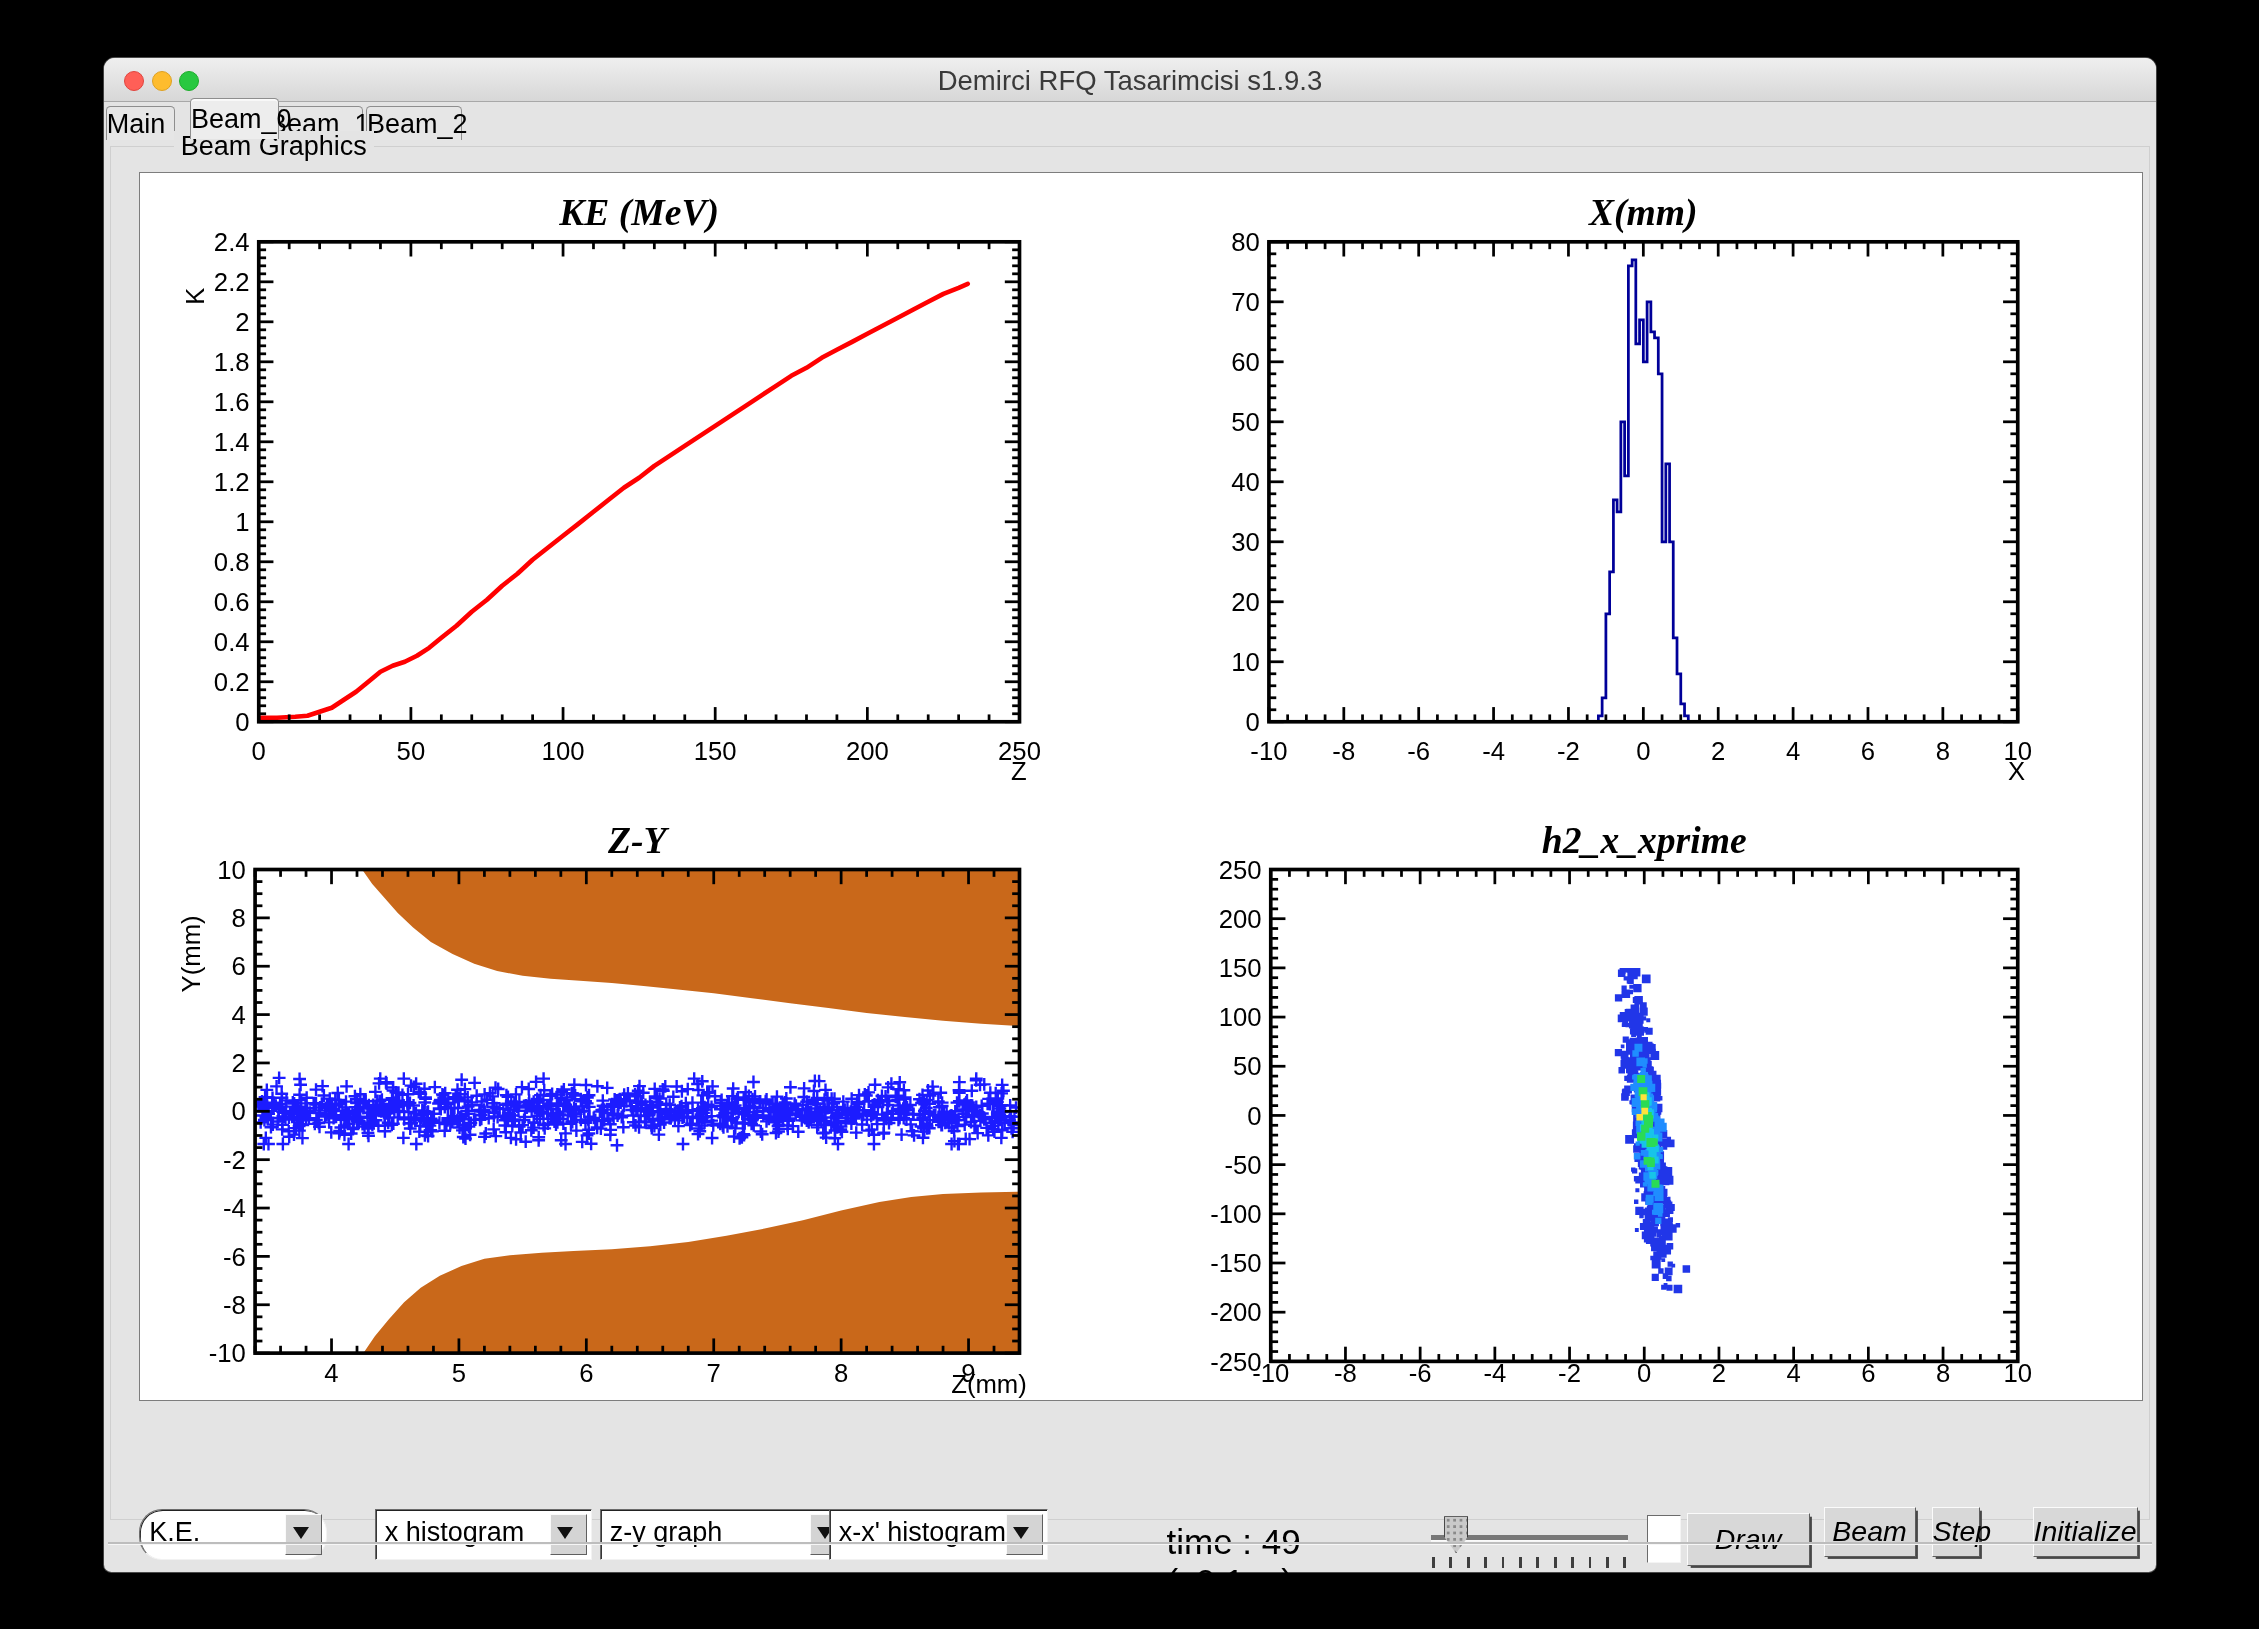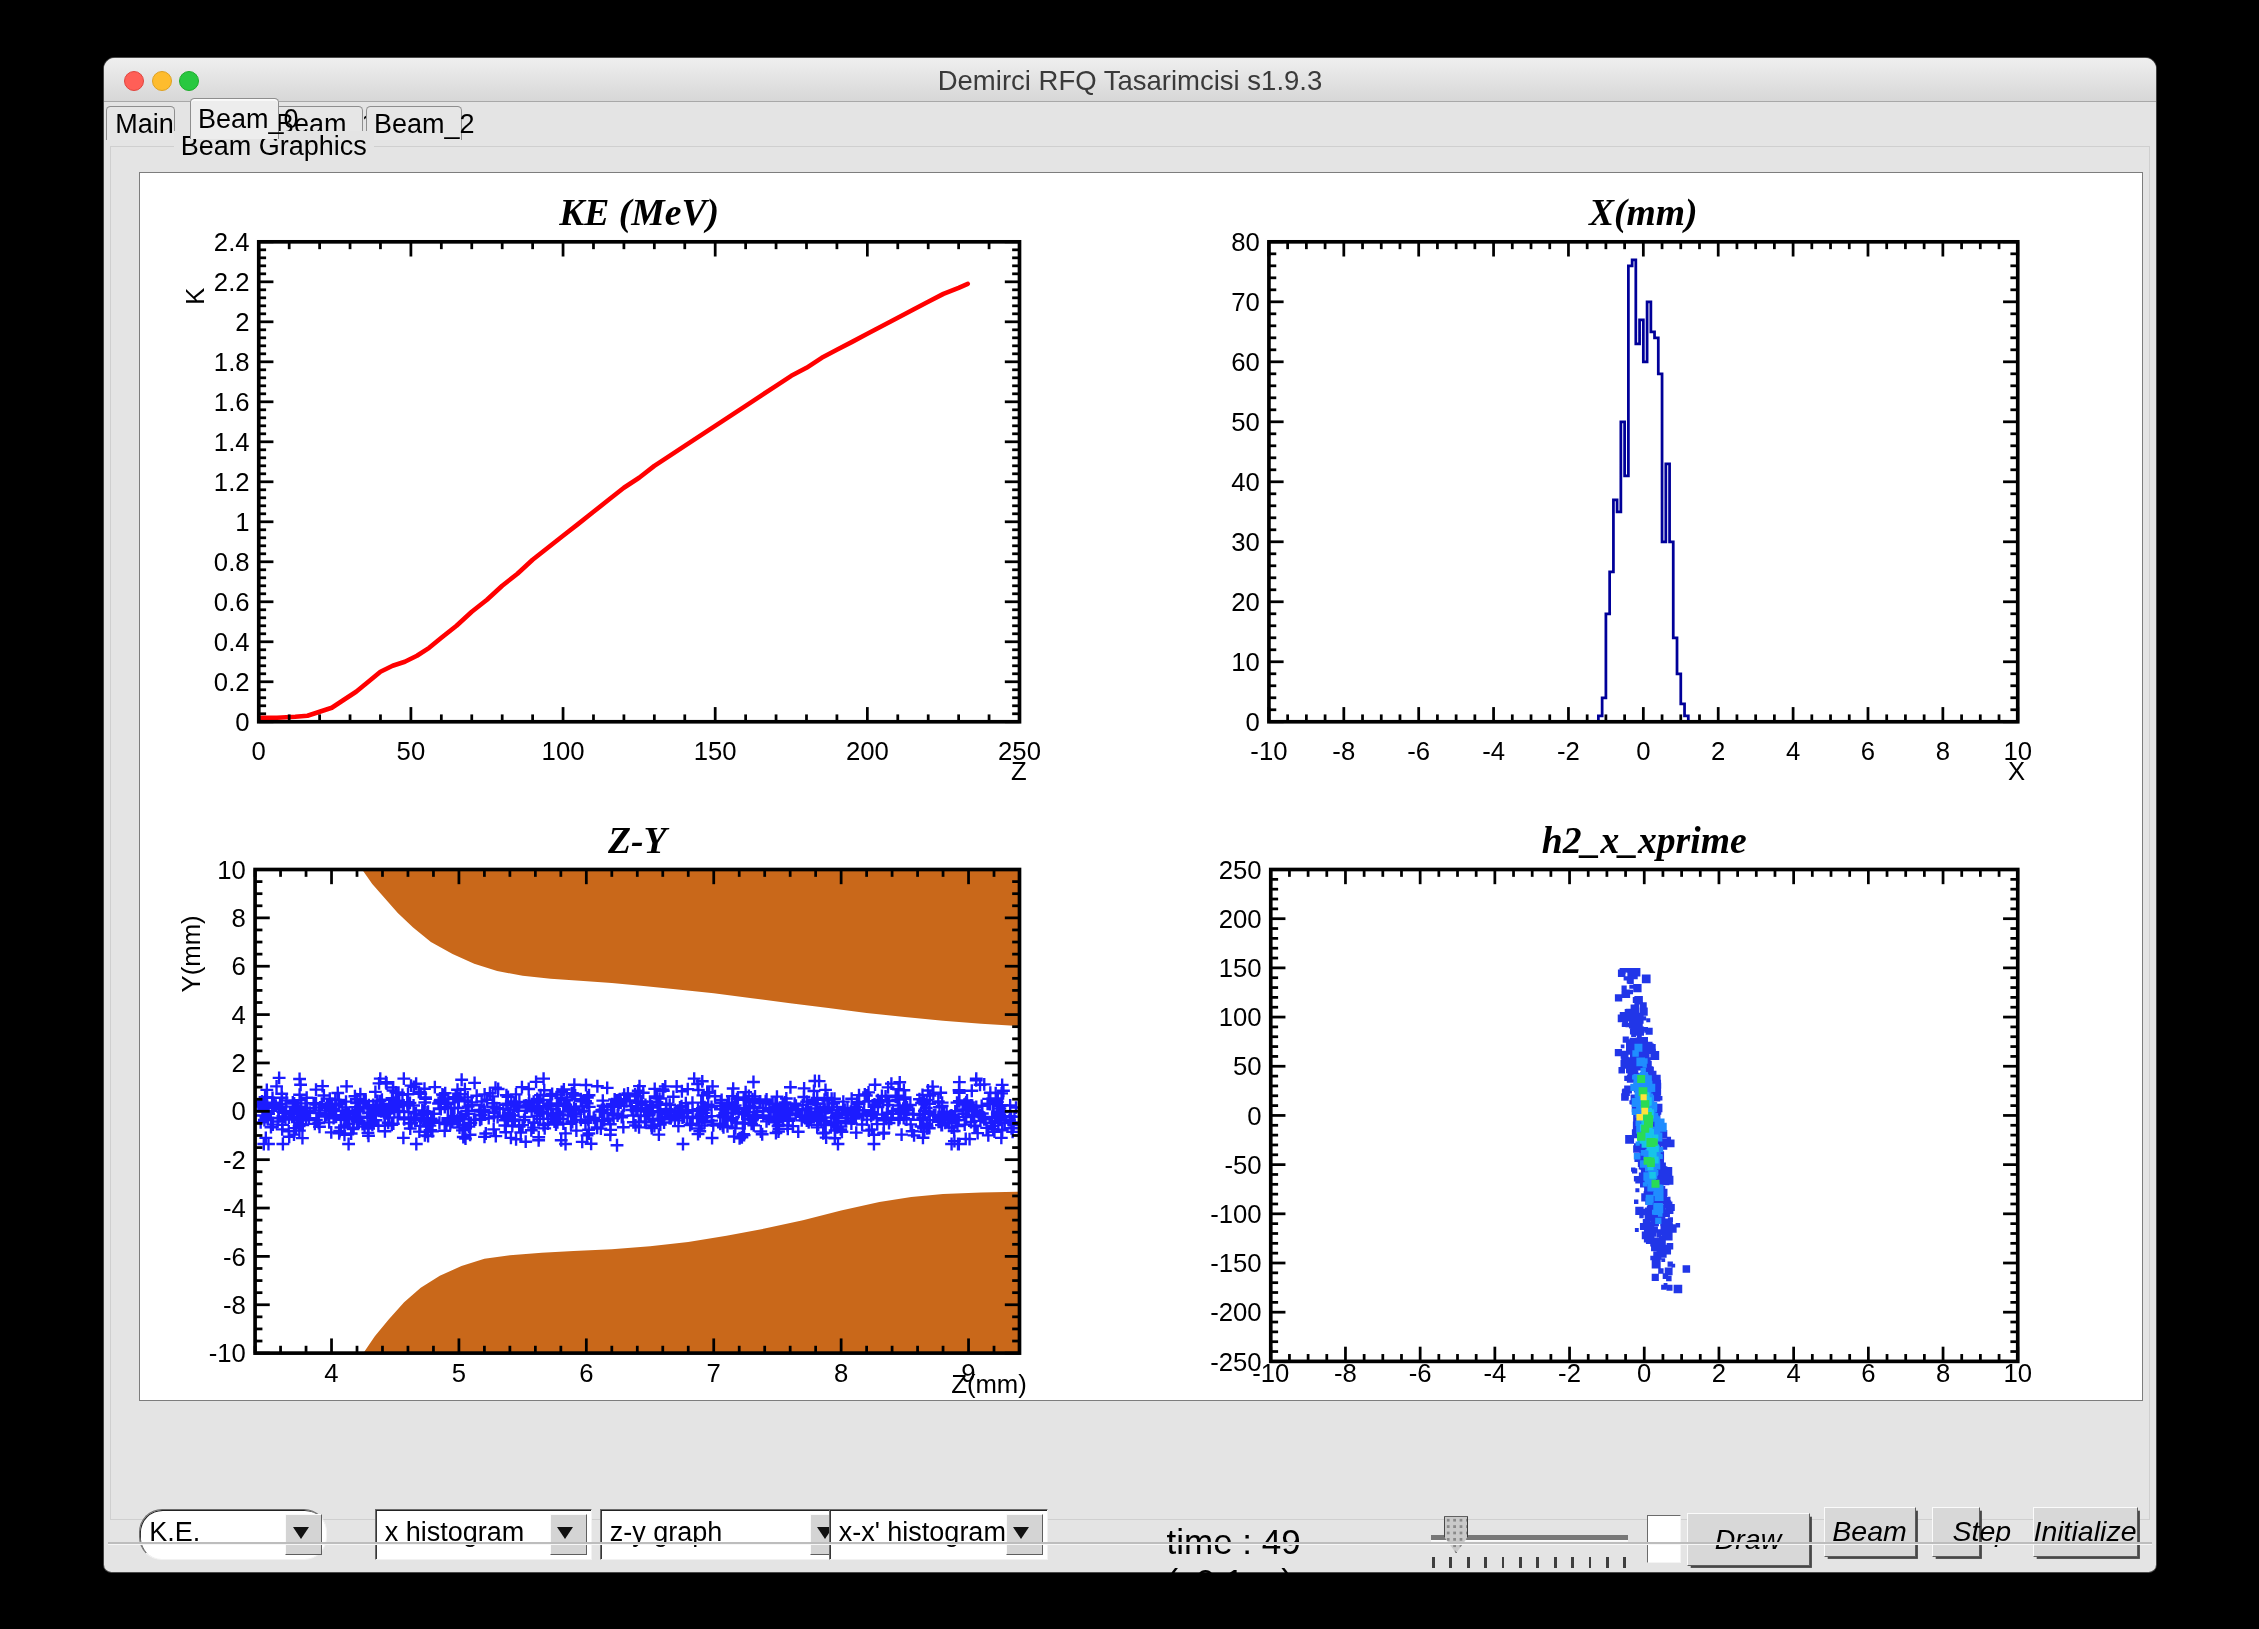--- a/index.html
+++ b/index.html
@@ -8,22 +8,22 @@
   .win{position:absolute;left:104px;top:58px;width:2052px;height:1514px;background:#e4e4e4;
        border-radius:11px 11px 7.3px 7.3px;box-shadow:0 0 0 0.9px #4a4a4a,0 16.5px 46px rgba(0,0,0,.6);}
   .titlebar{position:absolute;left:0;top:0;right:0;height:43px;border-radius:11px 11px 0 0;
             background:linear-gradient(#efefef,#d7d7d7);border-bottom:0.9px solid #a8a8a8;}
   .title-text{position:absolute;left:0;right:0;top:7.3px;text-align:center;font-size:27.5px;color:#3a3a3a;}
   .light{position:absolute;top:13px;width:18.4px;height:18.4px;border-radius:50%;}
   .light.red{left:20px;background:#ff5f57;border:0.9px solid #e0443e;}
   .light.yellow{left:48px;background:#febc2e;border:0.9px solid #dea123;}
   .light.green{left:75px;background:#28c840;border:0.9px solid #1dad2b;}
   .tab{position:absolute;top:48px;height:34px;background:#e6e6e6;border:0.9px solid #8e8e8e;
-       border-bottom:none;border-radius:4.6px 4.6px 0 0;text-align:right;font-size:27px;color:#000;
-       line-height:34px;box-sizing:border-box;padding-left:7px;}
+       border-bottom:none;border-radius:4.6px 4.6px 0 0;text-align:left;font-size:27px;color:#000;
+       line-height:34px;box-sizing:border-box;}
   .tab.selected{top:40px;height:41px;line-height:41px;background:#ededed;z-index:3;
                 box-shadow:inset 0 1.8px 0 #fbfbfb;margin-left:13px;}
   #tab-main{left:1.8px;width:69px;}
   #tab-beam0{left:73px;width:89px;}
   #tab-beam1{left:164px;width:95px;}
   #tab-beam2{left:262px;width:96px;}
   .groupbox{position:absolute;left:5.5px;top:88px;width:2040px;height:1374px;
             border:1.8px groove #cfcfcf;box-sizing:border-box;}
   .groupbox-label{position:absolute;left:31px;top:-15.6px;background:#e4e4e4;padding:0 7.3px;
                   font-size:27px;color:#000;margin-left:32px;}
@@ -57,21 +57,21 @@
                 background-size:6.4px 6.4px;border:0.9px solid #3c3c3c;box-sizing:border-box;}
   .slider-ticks{position:absolute;left:1.8px;top:48px;width:196px;height:11px;
                 background-image:repeating-linear-gradient(90deg,#3f3f3f 0 2.8px,transparent 2.8px 17.4px);}
   .checkbox{position:absolute;left:1536px;top:5.5px;width:34px;height:48px;background:#fff;
             border:1.8px solid;border-color:#6b6b6b #f4f4f4 #f4f4f4 #6b6b6b;box-sizing:border-box;}
   .btn3d{position:absolute;background:#d8d8d8;border:1.8px solid;
          border-color:#fbfbfb #5d5d5d #5d5d5d #fbfbfb;box-sizing:border-box;
          box-shadow:2.8px 2.8px 0 -0.9px #474747;font-size:28.5px;color:#000;text-align:center;font-style:italic;}
   #btn-drawogl{left:1576px;top:3.7px;width:123px;height:53px;line-height:50px;}
   #btn-play{left:1713px;top:-1.8px;width:92px;height:50px;line-height:46px;}
-  #btn-step{left:1821px;top:-1.8px;width:48px;height:50px;line-height:46px;padding-left:20px;}
+  #btn-step{left:1821px;top:-1.8px;width:48px;height:50px;line-height:46px;}
   #btn-init{left:1922px;top:-1.8px;width:105px;height:50px;line-height:46px;}
   .bottom-etch{position:absolute;left:3.7px;right:3.7px;top:1484px;height:1.8px;background:#bdbdbd;
                border-bottom:0.9px solid #f6f6f6;}
 </style>
 </head>
 <body>
 
 <div class="screen">
   <div class="win">
 

